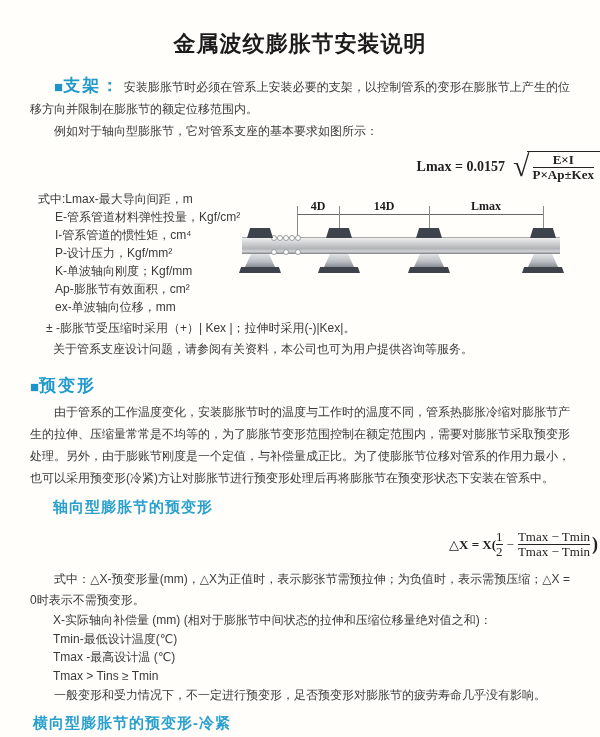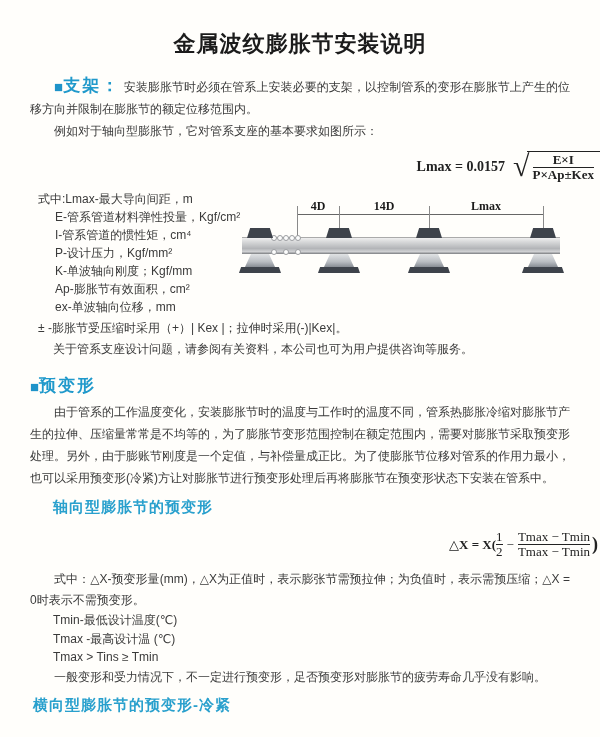--- a/index.html
+++ b/index.html
@@ -25,21 +25,21 @@
   .sqrt{display:inline-flex;align-items:center;margin-left:8px;}
   .radical{font-size:30px;font-weight:normal;line-height:30px;margin-right:-3px;}
   .sq-content{border-top:1.5px solid #222;padding:1px 6px 0 6px;}
   .frac{display:inline-flex;flex-direction:column;text-align:center;vertical-align:middle;
     font-size:13px;line-height:14px;}
   .frac .den{border-top:1px solid #222;}
   
   .defs{padding:2px 0 0 38px;line-height:18px;}
   .def-line{white-space:nowrap;}
   .def-sub{padding-left:17px;}
-  .pm-line{padding-left:38px;line-height:21px;margin-top:2px;}
+  .pm-line{padding-left:38px;line-height:21px;margin-top:2px;margin-left:8px;}
   .service-line{padding-left:53px;line-height:21px;}
   
   .sec2-heading{padding:0 30px;margin-top:14px;line-height:24px;}
   .predeform-para{margin-top:2px;line-height:22px;text-indent:24px;}
   .subhead{color:#29a0cd;font-size:15px;font-weight:bold;letter-spacing:1px;line-height:20px;}
   .axial-head{padding-left:53px;margin-top:8px;}
   .lateral-head{padding-left:33px;margin-top:8px;}
   .f2{margin:8px 0 6px 0;height:38px;font-size:13px;}
   .f2 .lhs,.f2 .paren{font-weight:bold;}
   .paren{font-size:18px;margin:0 2px;}
@@ -126,20 +126,21 @@
     <span class="frac">
       <span class="num">Tmax − Tmin</span>
       <span class="den">Tmax − Tmin</span>
     </span>
     <span class="paren">)</span>
   </div>
 
   <p class="para explain-para">式中：△X-预变形量(mm)，△X为正值时，表示膨张节需预拉伸；为负值时，表示需预压缩；△X = 0时表示不需预变形。</p>
 
   <div class="items">
+    <div>X-实际轴向补偿量 (mm) (相对于膨胀节中间状态的拉伸和压缩位移量绝对值之和)：</div>
     <div>Tmin-最低设计温度(℃)</div>
     <div>Tmax -最高设计温 (℃)</div>
     <div>Tmax &gt; Tins ≥ Tmin</div>
   </div>
 
   <div class="note-line">一般变形和受力情况下，不一定进行预变形，足否预变形对膨胀节的疲劳寿命几乎没有影响。</div>
 
   <div class="subhead lateral-head">横向型膨胀节的预变形-冷紧</div>
 
   <div class="diagram">

